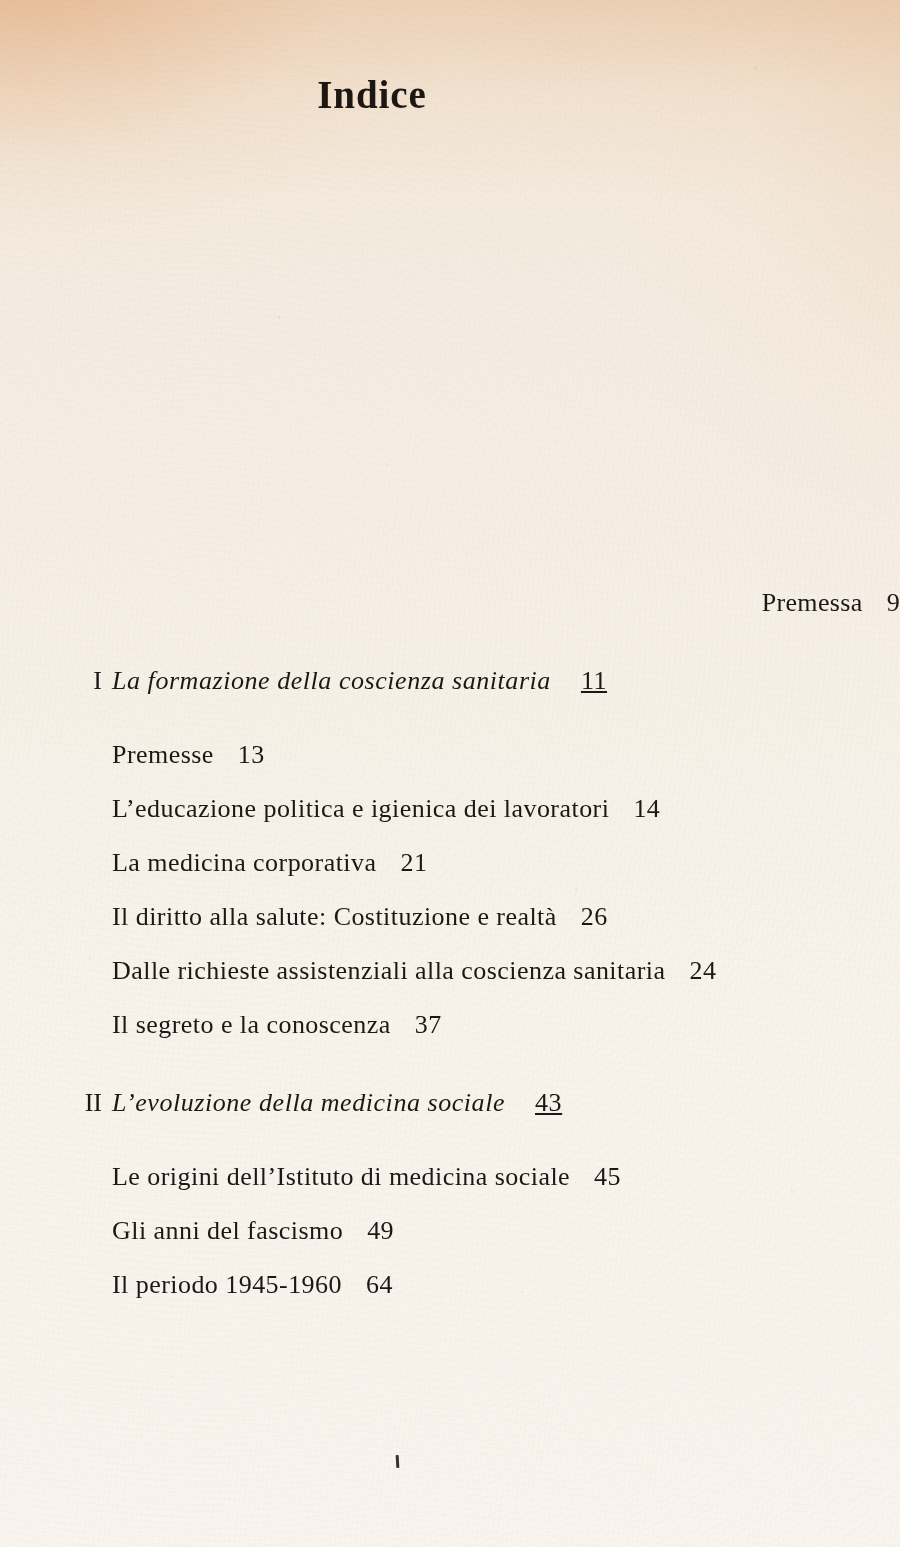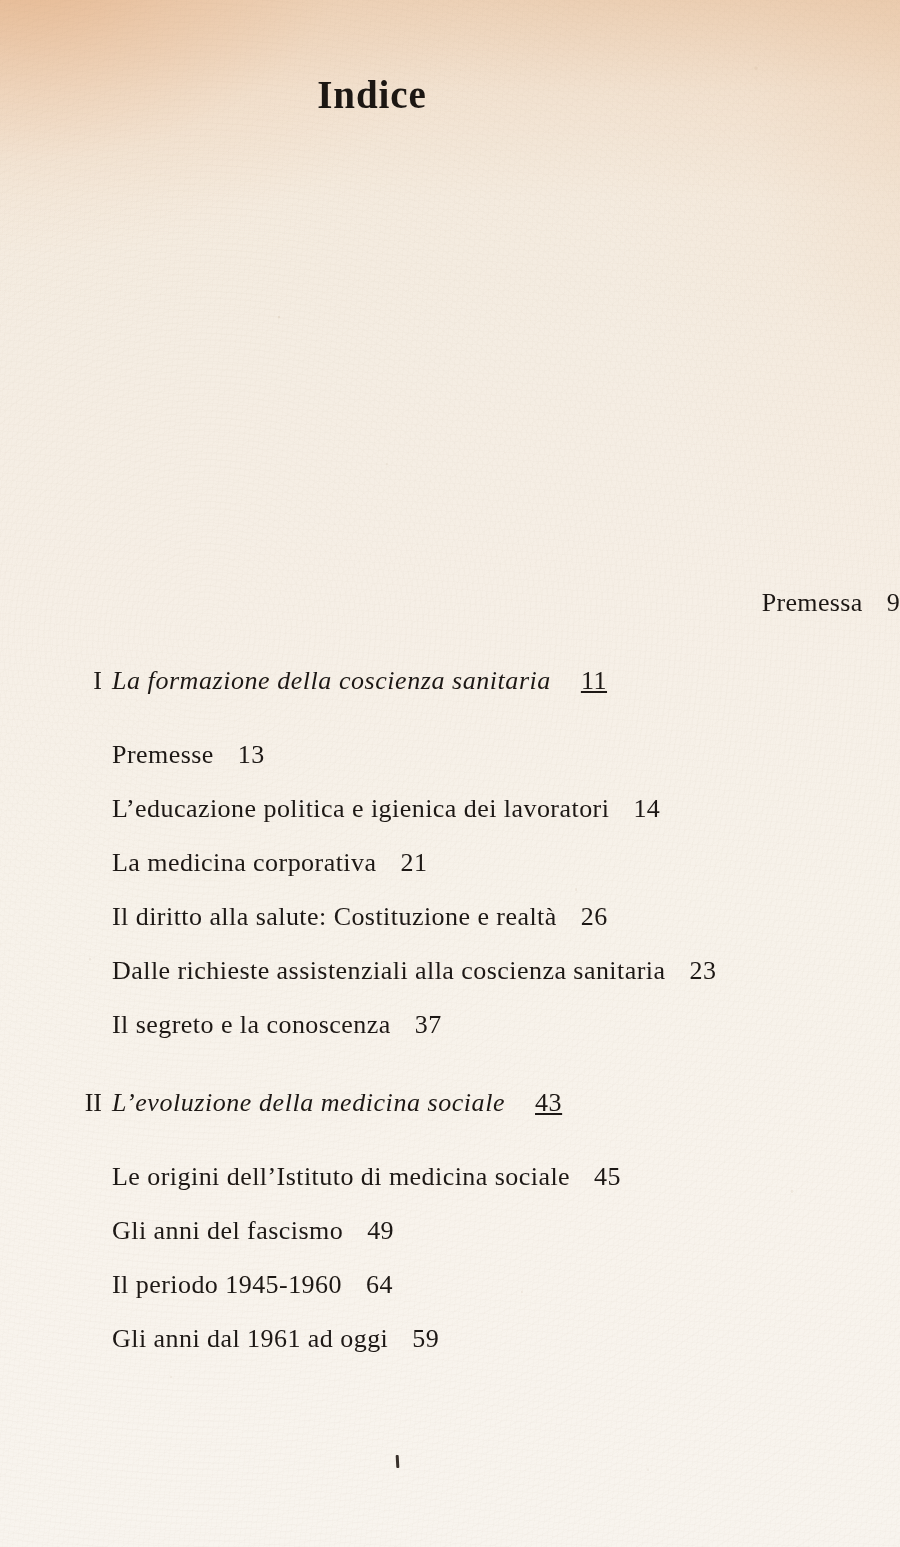--- a/index.html
+++ b/index.html
@@ -214,21 +214,21 @@
 
     <div class="entry section">
       <span>La medicina corporativa</span><span class="gap"></span><span class="num">21</span>
     </div>
 
     <div class="entry section">
       <span>Il diritto alla salute: Costituzione e realtà</span><span class="gap"></span><span class="num">26</span>
     </div>
 
     <div class="entry section">
-      <span>Dalle richieste assistenziali alla coscienza sanitaria</span><span class="gap"></span><span class="num">23</span>
+      <span>Dalle richieste assistenziali alla coscienza sanitaria</span><span class="gap"></span><span class="num">24</span>
     </div>
 
     <div class="entry section">
       <span>Il segreto e la conoscenza</span><span class="gap"></span><span class="num">37</span>
     </div>
 
     <div class="entry chapter">
       <span class="numeral">II</span><span>L’evoluzione della medicina sociale</span><span class="gap wide"></span><span class="num">43</span>
     </div>
 
@@ -237,21 +237,18 @@
     </div>
 
     <div class="entry section">
       <span>Gli anni del fascismo</span><span class="gap"></span><span class="num">49</span>
     </div>
 
     <div class="entry section">
       <span>Il periodo 1945-1960</span><span class="gap"></span><span class="num">64</span>
     </div>
 
-    <div class="entry section">
-      <span>Gli anni dal 1961 ad oggi</span><span class="gap"></span><span class="num">59</span>
-    </div>
 
   </div>
 
   <div id="speck"></div>
 
 </div>
 
 </body></html>

